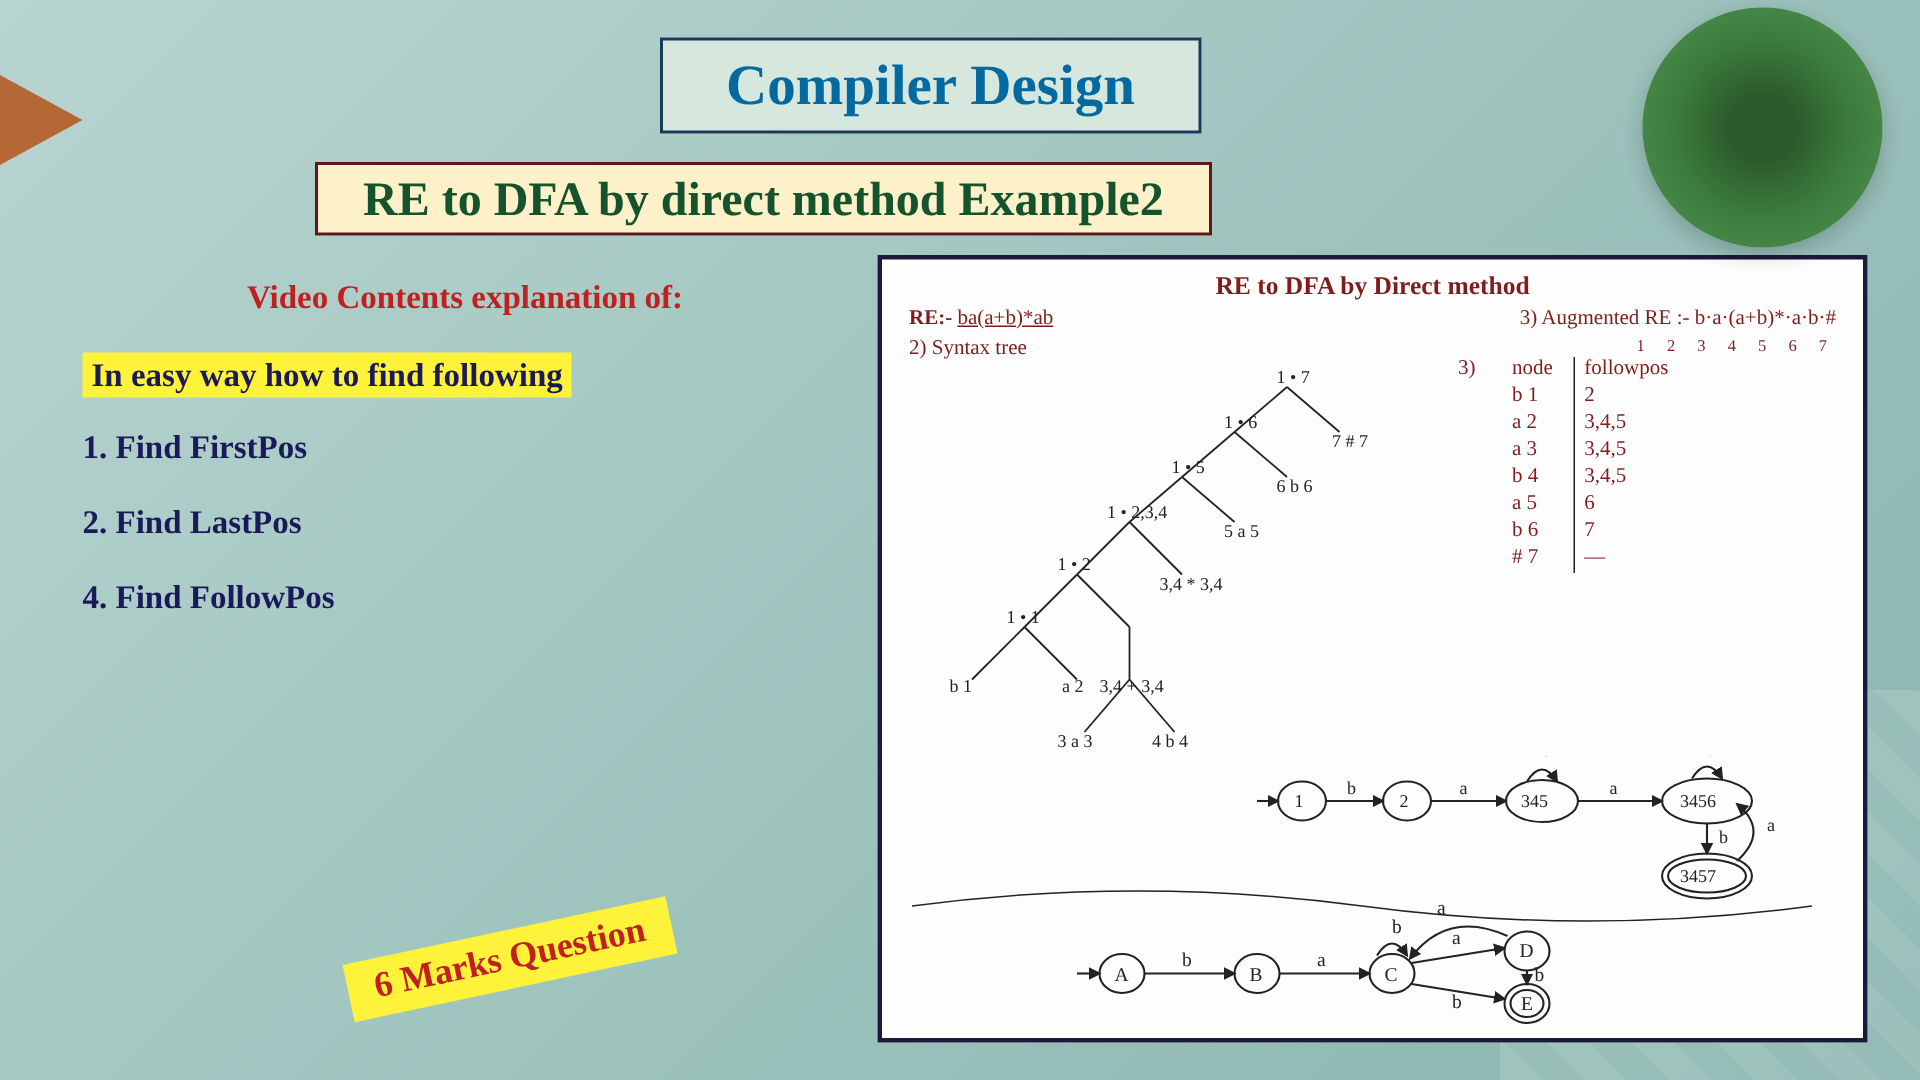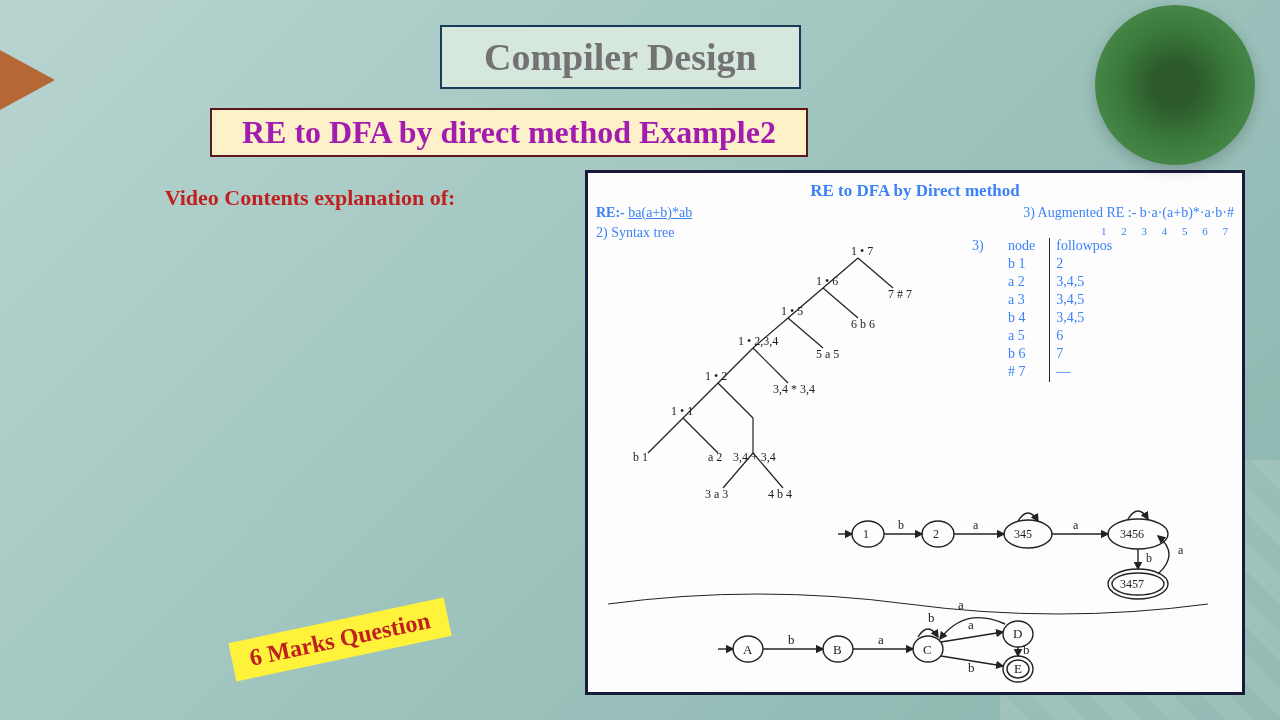--- a/index.html
+++ b/index.html
@@ -38,34 +38,34 @@
     z-index: 2;
   }
 
   .title-box {
     position: absolute;
     left: 440px;
     top: 25px;
     padding: 8px 42px;
     background: #d6e7de;
     border: 2px solid #1a3a5a;
-    color: #737373;
+    color: #0369a1;
     font-size: 38px;
     font-weight: bold;
     font-family: 'Times New Roman', serif;
   }
 
   .subtitle-box {
     position: absolute;
     left: 210px;
     top: 108px;
     padding: 4px 30px;
     background: #fef0c8;
     border: 2px solid #5a1a1a;
-    color: #a21caf;
+    color: #14532d;
     font-size: 32px;
     font-weight: bold;
     font-family: 'Times New Roman', serif;
   }
 
   .content-area {
     position: absolute;
     left: 55px;
     top: 185px;
     width: 510px;
@@ -112,22 +112,22 @@
   .diagram-panel {
     position: absolute;
     right: 35px;
     top: 170px;
     width: 660px;
     height: 525px;
     background: #fdfdfd;
     border: 3px solid #1a1a3a;
     font-family: 'Comic Sans MS', cursive;
     font-size: 15px;
-    color: #3b82f6;
-    padding: 8px 8px;
+    color: #7f1d1d;
+    padding: 8px 18px;
     box-sizing: border-box;
   }
 
   .diagram-title {
     text-align: center;
     font-weight: bold;
     font-size: 17px;
     margin-bottom: 4px;
   }
 
@@ -187,20 +187,24 @@
 
 <div class="kbd-hint"></div>
 <div class="arrow-deco"></div>
 <div class="plant"></div>
 
 <div class="title-box">Compiler Design</div>
 <div class="subtitle-box">RE to DFA by direct method Example2</div>
 
 <div class="content-area">
   <div class="content-heading">Video Contents explanation of:</div>
+  <div class="highlight-line">In easy way how to find following</div>
+  <div class="list-item">1.  Find FirstPos</div>
+  <div class="list-item">2.  Find LastPos</div>
+  <div class="list-item">4.  Find FollowPos</div>
 </div>
 
 <div class="marks-badge">6 Marks Question</div>
 
 <div class="diagram-panel">
   <div class="diagram-title">RE to DFA by Direct method</div>
 
   <div class="diagram-row">
     <span>
       <b>RE:-</b>

